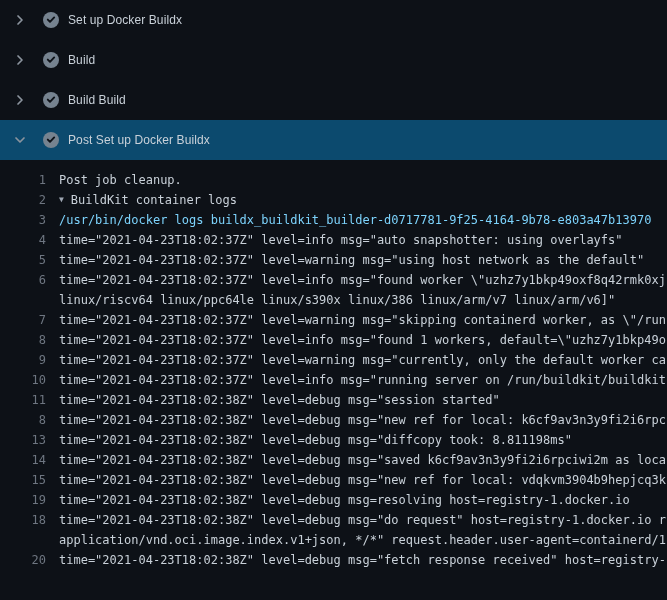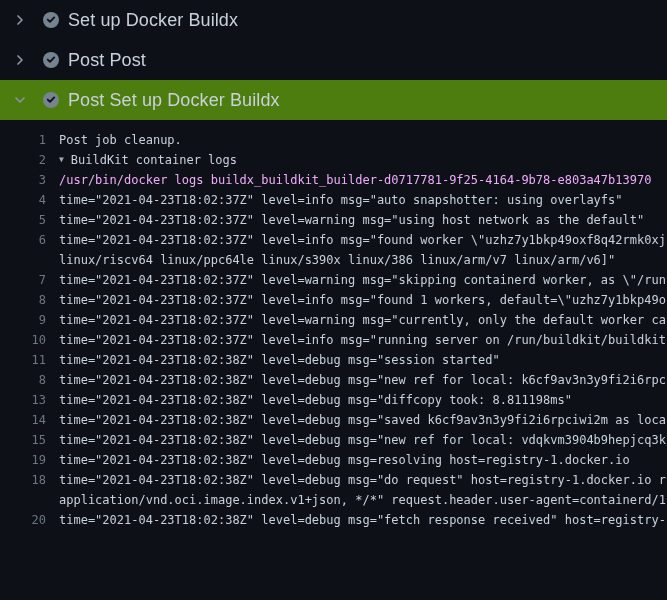--- a/index.html
+++ b/index.html
@@ -12,25 +12,25 @@
   }
   .viewer { width: 667px; height: 600px; overflow: hidden; }
 
   
   .step-list { width: 100%; }
   .section-row {
     display: flex; align-items: center;
     height: 40px; padding: 0 12px; gap: 9px;
     cursor: pointer;
   }
-  .section-row.expanded { background: #4d7c0f; }
+  .section-row.expanded { background: #0c4a6e; }
   .chev { display: inline-flex; width: 16px; height: 16px; align-items: center; justify-content: center; }
   .chev.down { transform: rotate(90deg); }
   .check { display: inline-flex; width: 16px; height: 16px; margin-left: 6px; }
-  .label { color: #c9d1d9; font-size: 18px; letter-spacing: 0.1px; }
+  .label { color: #c9d1d9; font-size: 12px; letter-spacing: 0.1px; }
 
   
   .log-output {
     padding-top: 10px;
     font-family: "DejaVu Sans Mono", "Liberation Mono", monospace;
     font-size: 12px; line-height: 20px;
     color: #c9d1d9;
   }
   .log-line {
     display: flex; height: 20px; overflow: hidden;
@@ -38,21 +38,21 @@
   }
   .ln {
     flex: 0 0 30px; min-width: 30px;
     margin-left: 16px; margin-right: 13px;
     text-align: right;
     color: #6e7681;
     cursor: pointer;
     user-select: none;
   }
   .txt { flex: 0 0 auto; color: #c9d1d9; }
-  .command .txt { color: #f0abfc; }
+  .command .txt { color: #7dd3fc; }
   .tri {
     display: inline-block;
     font-size: 8px;
     margin-right: 7px;
     position: relative; top: -2px;
     color: #9ea7b3;
   }
 </style>
 </head>
 <body>
@@ -78,21 +78,35 @@
           <svg width="16" height="16" viewBox="0 0 16 16">
             <path d="M6 4l4 4-4 4" fill="none" stroke="#8b949e" stroke-width="1.7" stroke-linecap="round" stroke-linejoin="round"></path>
           </svg>
         </span>
         <span class="check">
           <svg width="16" height="16" viewBox="0 0 16 16">
             <circle cx="8" cy="8" r="8" fill="#768390"></circle>
             <path d="M11.2 5.4 7 9.8 4.8 7.6" fill="none" stroke="#0d1117" stroke-width="1.9" stroke-linecap="round" stroke-linejoin="round"></path>
           </svg>
         </span>
-        <span class="label">Post Post</span>
+        <span class="label">Build</span>
+      </div>
+      <div class="section-row">
+        <span class="chev">
+          <svg width="16" height="16" viewBox="0 0 16 16">
+            <path d="M6 4l4 4-4 4" fill="none" stroke="#8b949e" stroke-width="1.7" stroke-linecap="round" stroke-linejoin="round"></path>
+          </svg>
+        </span>
+        <span class="check">
+          <svg width="16" height="16" viewBox="0 0 16 16">
+            <circle cx="8" cy="8" r="8" fill="#768390"></circle>
+            <path d="M11.2 5.4 7 9.8 4.8 7.6" fill="none" stroke="#0d1117" stroke-width="1.9" stroke-linecap="round" stroke-linejoin="round"></path>
+          </svg>
+        </span>
+        <span class="label">Build Build</span>
       </div>
       <div class="section-row expanded">
         <span class="chev down">
           <svg width="16" height="16" viewBox="0 0 16 16">
             <path d="M6 4l4 4-4 4" fill="none" stroke="#8b949e" stroke-width="1.7" stroke-linecap="round" stroke-linejoin="round"></path>
           </svg>
         </span>
         <span class="check">
           <svg width="16" height="16" viewBox="0 0 16 16">
             <circle cx="8" cy="8" r="8" fill="#768390"></circle>

